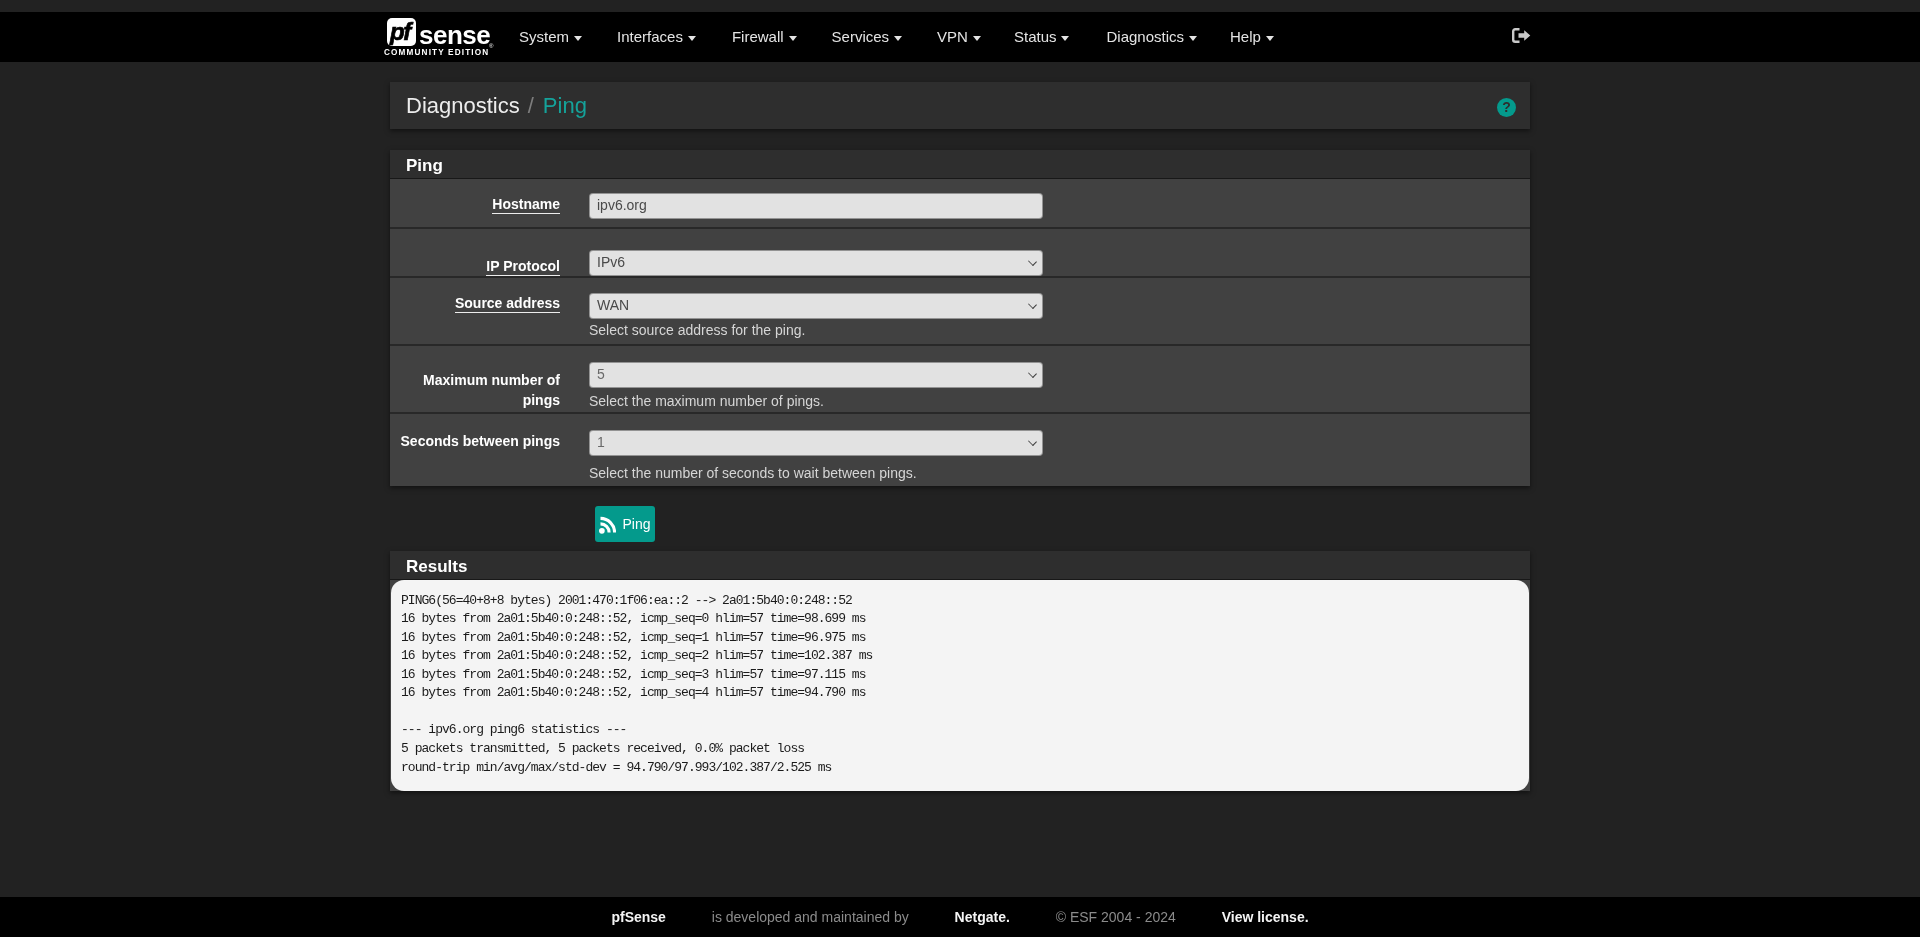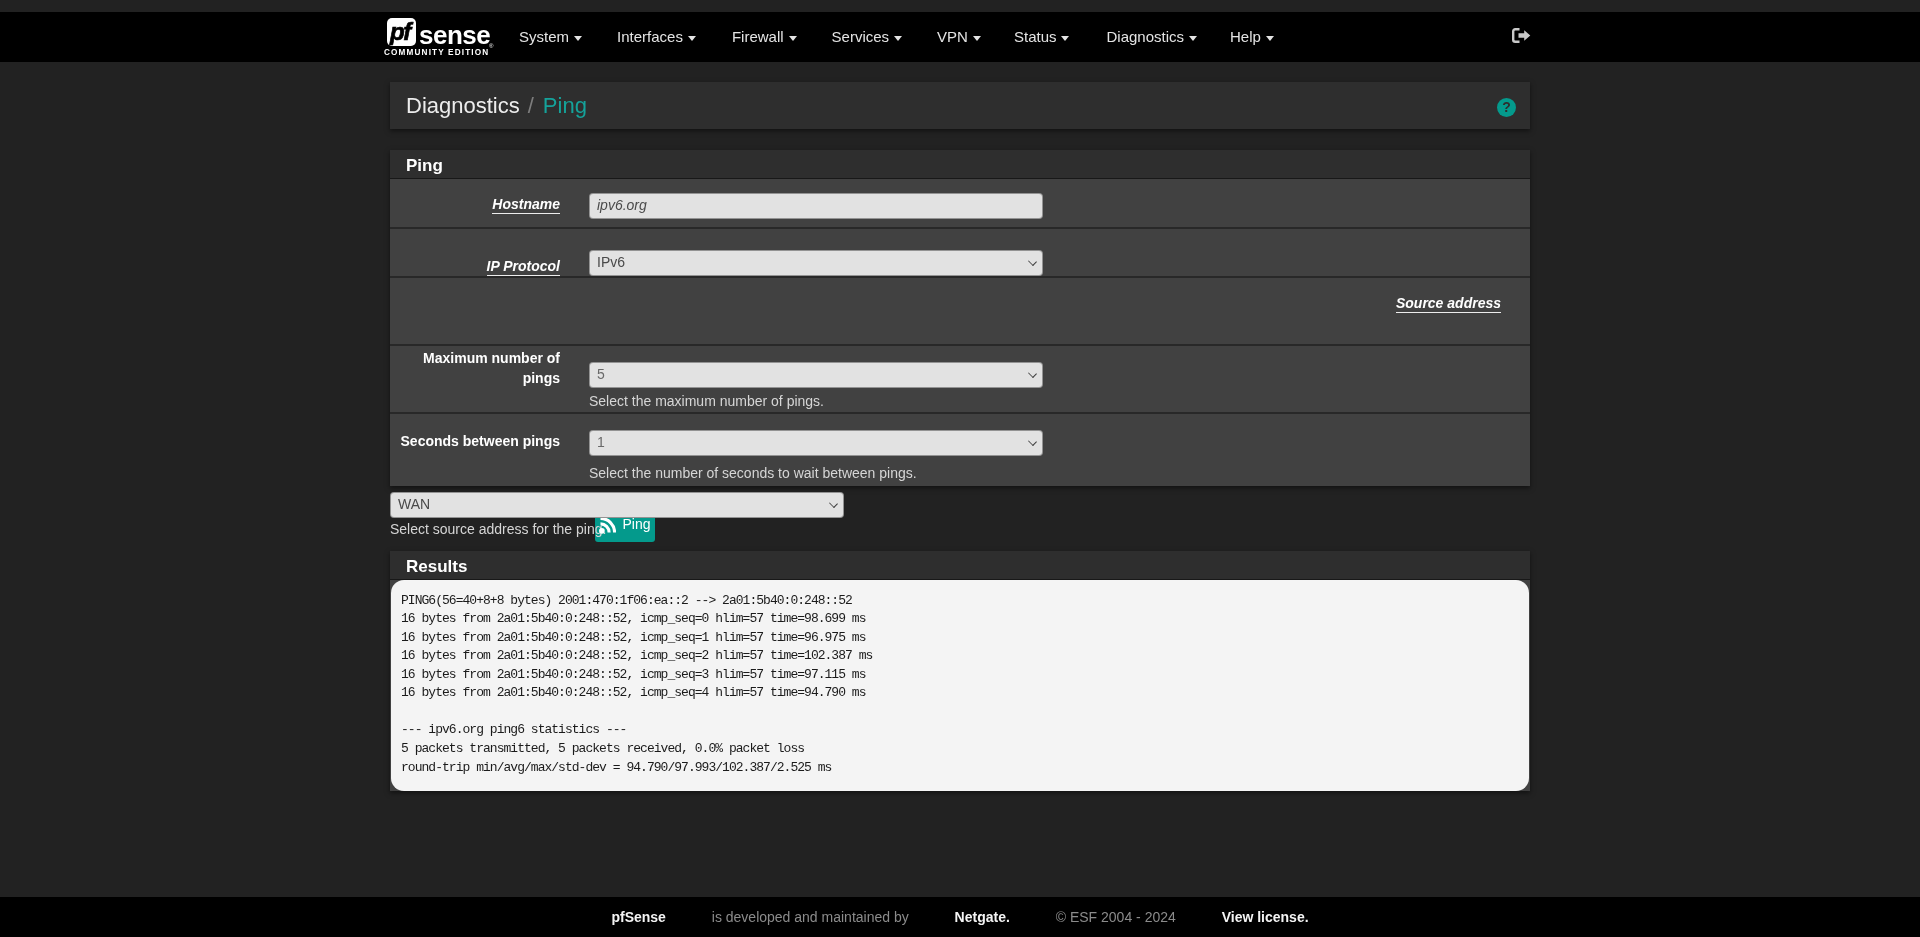--- a/index.html
+++ b/index.html
@@ -20,31 +20,31 @@
 .signout { position:absolute; right:14px; top:16px; }
 .crumbbar { margin:20px 15px 0; height:47px; background:#2e2e2e; box-shadow:0 2px 5px rgba(0,0,0,0.5); display:flex; align-items:center; padding:0 16px; font-size:22px; color:#ededed; position:relative; }
 .crumbsep { color:#7d7d7d; margin:0 9px 0 8px; }
 .crumbping { color:#15a29a; }
 .helpico { position:absolute; right:14px; top:15px; }
 .panel { margin:21px 15px 0; background:#414141; box-shadow:0 2px 5px rgba(0,0,0,0.5); }
 .phead { height:29px; background:#2e2e2e; border-bottom:1px solid #181818; color:#fff; font-size:17px; font-weight:bold; padding:6px 16px 0; }
 .fr { display:flex; border-top:2px solid #282828; }
 .fr.first { border-top:none; }
 .lbl { flex:0 0 199px; text-align:right; padding-right:29px; font-weight:bold; font-size:14px; color:#fff; line-height:20px; }
-.lbl span.u { border-bottom:1px solid #ededed; padding-bottom:1px;font-style:italic; }
+.lbl span.u { border-bottom:1px solid #ededed; padding-bottom:1px; }
 .ctl { flex:1; }
 .inp { width:454px; height:26px; background:#e2e2e2; border:1px solid rgba(0,0,0,0.35); border-radius:4px; font-size:14px; color:#4a4a4a; padding:0 7px; line-height:22px; position:relative; }
 .inp.sel:after { content:""; position:absolute; right:6.5px; top:6.5px; width:6px; height:6px; border-right:1.8px solid #3c3c3c; border-bottom:1.8px solid #3c3c3c; transform:rotate(45deg) scale(1,0.8); transform-origin:center; }
 .inp.dim { color:#696969; }
 .help { margin-top:3px; font-size:14px; color:#d6d6d6; }
 .r4 .help { margin-top:5px; } .r5 .help { margin-top:9px; }
-.r1 { height:48px; } .r1 .lbl { padding-top:15px; } .r1 .ctl { padding-top:14px;font-style:italic; }
+.r1 { height:48px; } .r1 .lbl { padding-top:15px; } .r1 .ctl { padding-top:14px; }
 .r2 { height:49px;align-items:flex-end; } .r2 .lbl { padding-top:15px; } .r2 .ctl { padding-top:13.5px; }
-.r3 { height:68px;flex-direction:column; } .r3 .lbl { padding-top:15px; } .r3 .ctl { padding-top:15px; }
-.r4 { height:68px; } .r4 .lbl { padding-top:2px; } .r4 .ctl { padding-top:16px; }
+.r3 { height:68px; } .r3 .lbl { padding-top:15px; } .r3 .ctl { padding-top:15px; }
+.r4 { height:68px; } .r4 .lbl { padding-top:24px; } .r4 .ctl { padding-top:16px; }
 .r5 { height:74px; } .r5 .lbl { padding-top:17px; } .r5 .ctl { padding-top:16px; }
 .btnrow { margin:20px 15px 0 220px; height:35px; }
 .btn { width:60px; height:36px; background:#049a8c; border-radius:3px; color:#fff; font-size:14px; display:flex; align-items:center; justify-content:center; gap:6px; }
 .respanel { margin-top:10px; }
 pre { margin:0 1px 1px; background:#f4f4f4; border-radius:13px; padding:11.5px 0 14px 10px; font-family:"Liberation Mono",monospace; font-size:13px; line-height:18.57px; letter-spacing:-0.97px; color:#1b1b1b; }
 .footer { position:absolute; left:0; bottom:0; width:1920px; height:40px; background:#000; display:flex; align-items:center; justify-content:center; font-size:14px; color:#8b8b8b;gap:42px; }
 .footer b { color:#f4f4f4; }
 </style>
 </head>
 <body>

